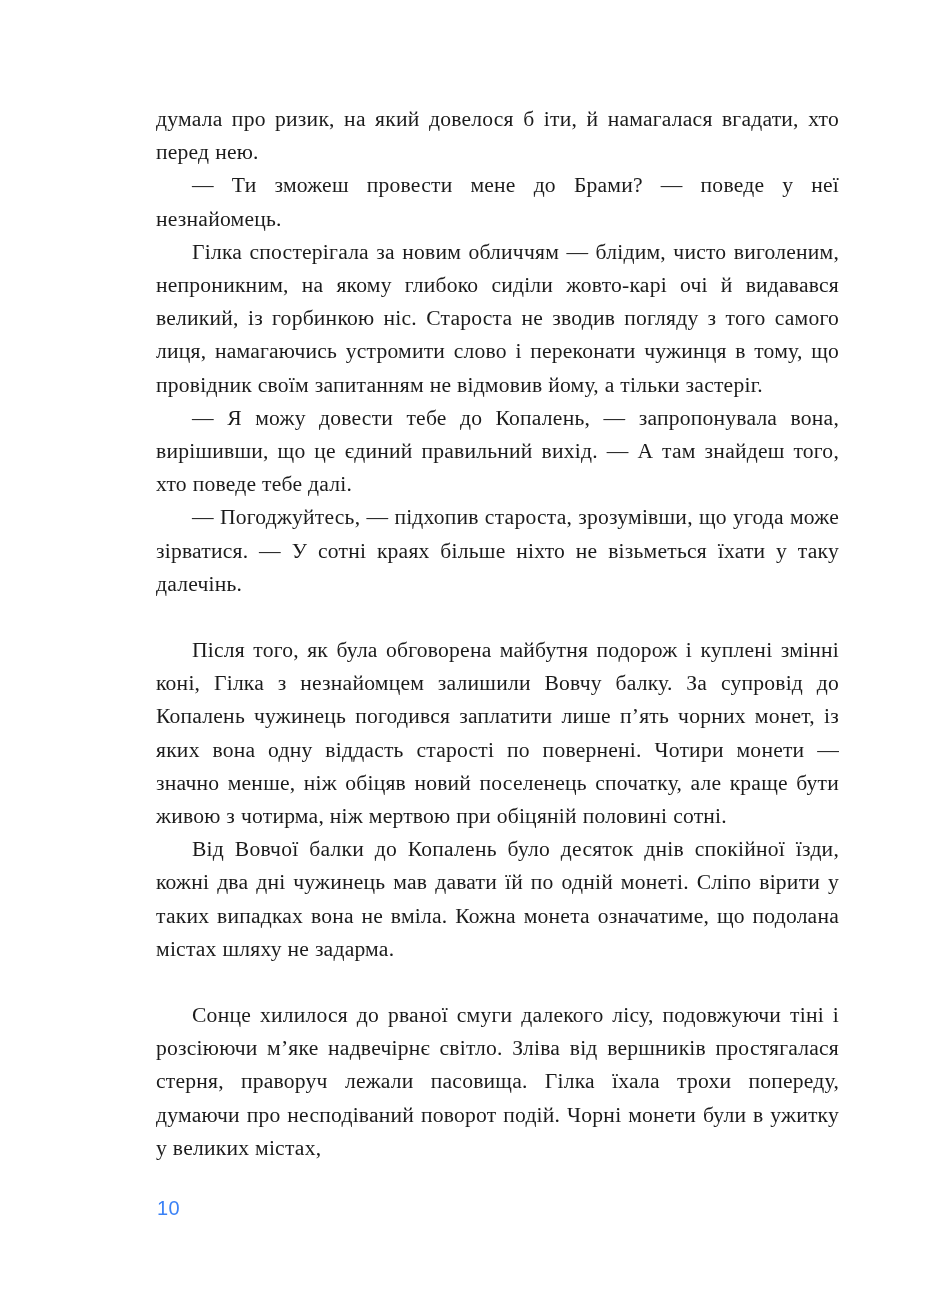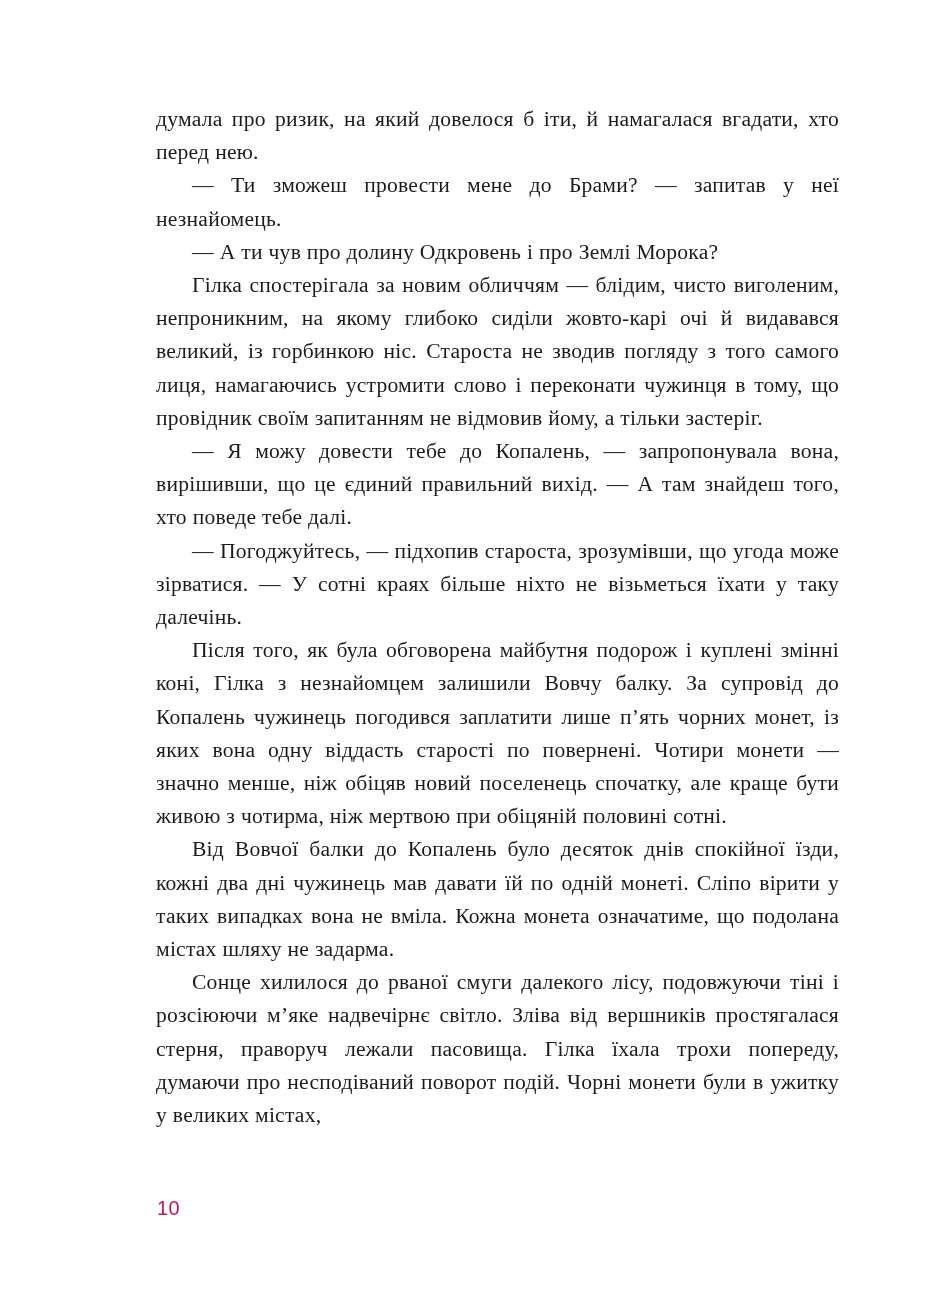--- a/index.html
+++ b/index.html
@@ -19,20 +19,21 @@
   .text-block {
     position: absolute;
     left: 156px;
     top: 103px;
     width: 683px;
   }
   .section {
     margin: 0;
   }
   .section + .section {
+    margin-top: 33px;
   }
   p.para {
     margin: 0;
     font-family: "Liberation Serif", "DejaVu Serif", serif;
     font-size: 21.6px;
     line-height: 33.2px;
     color: #1b1b1b;
     text-align: justify;
     text-justify: inter-word;
     text-indent: 36px;
@@ -44,35 +45,34 @@
   p.para.no-indent {
     text-indent: 0;
   }
   .page-number {
     position: absolute;
     left: 157px;
     top: 1196px;
     font-family: "Liberation Sans", "DejaVu Sans", sans-serif;
     font-size: 20px;
     line-height: 24px;
-    color: #be185d;
+    color: #3b82f6;
     letter-spacing: 0.02em;
   }
 </style>
 </head>
 <body>
 
 <div class="page">
 
   <div class="text-block">
 
     <div class="section">
       <p class="para no-indent">думала про ризик, на який довелося б іти, й намагалася вгадати, хто перед нею.</p>
-      <p class="para">— Ти зможеш провести мене до Брами? — запитав у неї незнайомець.</p>
-      <p class="para">— А ти чув про долину Одкровень і про Землі Морока?</p>
+      <p class="para">— Ти зможеш провести мене до Брами? — поведе у неї незнайомець.</p>
       <p class="para">Гілка спостерігала за новим обличчям — блідим, чисто виголеним, непроникним, на якому глибоко сиділи жовто-карі очі й видавався великий, із горбинкою ніс. Староста не зводив погляду з того самого лиця, намагаючись устромити слово і переконати чужинця в тому, що провідник своїм запитанням не відмовив йому, а тільки застеріг.</p>
       <p class="para">— Я можу довести тебе до Копалень, — запропонувала вона, вирішивши, що це єдиний правильний вихід. — А там знайдеш того, хто поведе тебе далі.</p>
       <p class="para">— Погоджуйтесь, — підхопив староста, зрозумівши, що угода може зірватися. — У сотні краях більше ніхто не візьметься їхати у таку далечінь.</p>
     </div>
 
     <div class="section">
       <p class="para">Після того, як була обговорена майбутня подорож і куплені змінні коні, Гілка з незнайомцем залишили Вовчу балку. За супровід до Копалень чужинець погодився заплатити лише п’ять чорних монет, із яких вона одну віддасть старості по повернені. Чотири монети — значно менше, ніж обіцяв новий поселенець спочатку, але краще бути живою з чотирма, ніж мертвою при обіцяній половині сотні.</p>
       <p class="para">Від Вовчої балки до Копалень було десяток днів спокійної їзди, кожні два дні чужинець мав давати їй по одній монеті. Сліпо вірити у таких випадках вона не вміла. Кожна монета означатиме, що подолана містах шляху не задарма.</p>
     </div>
 

